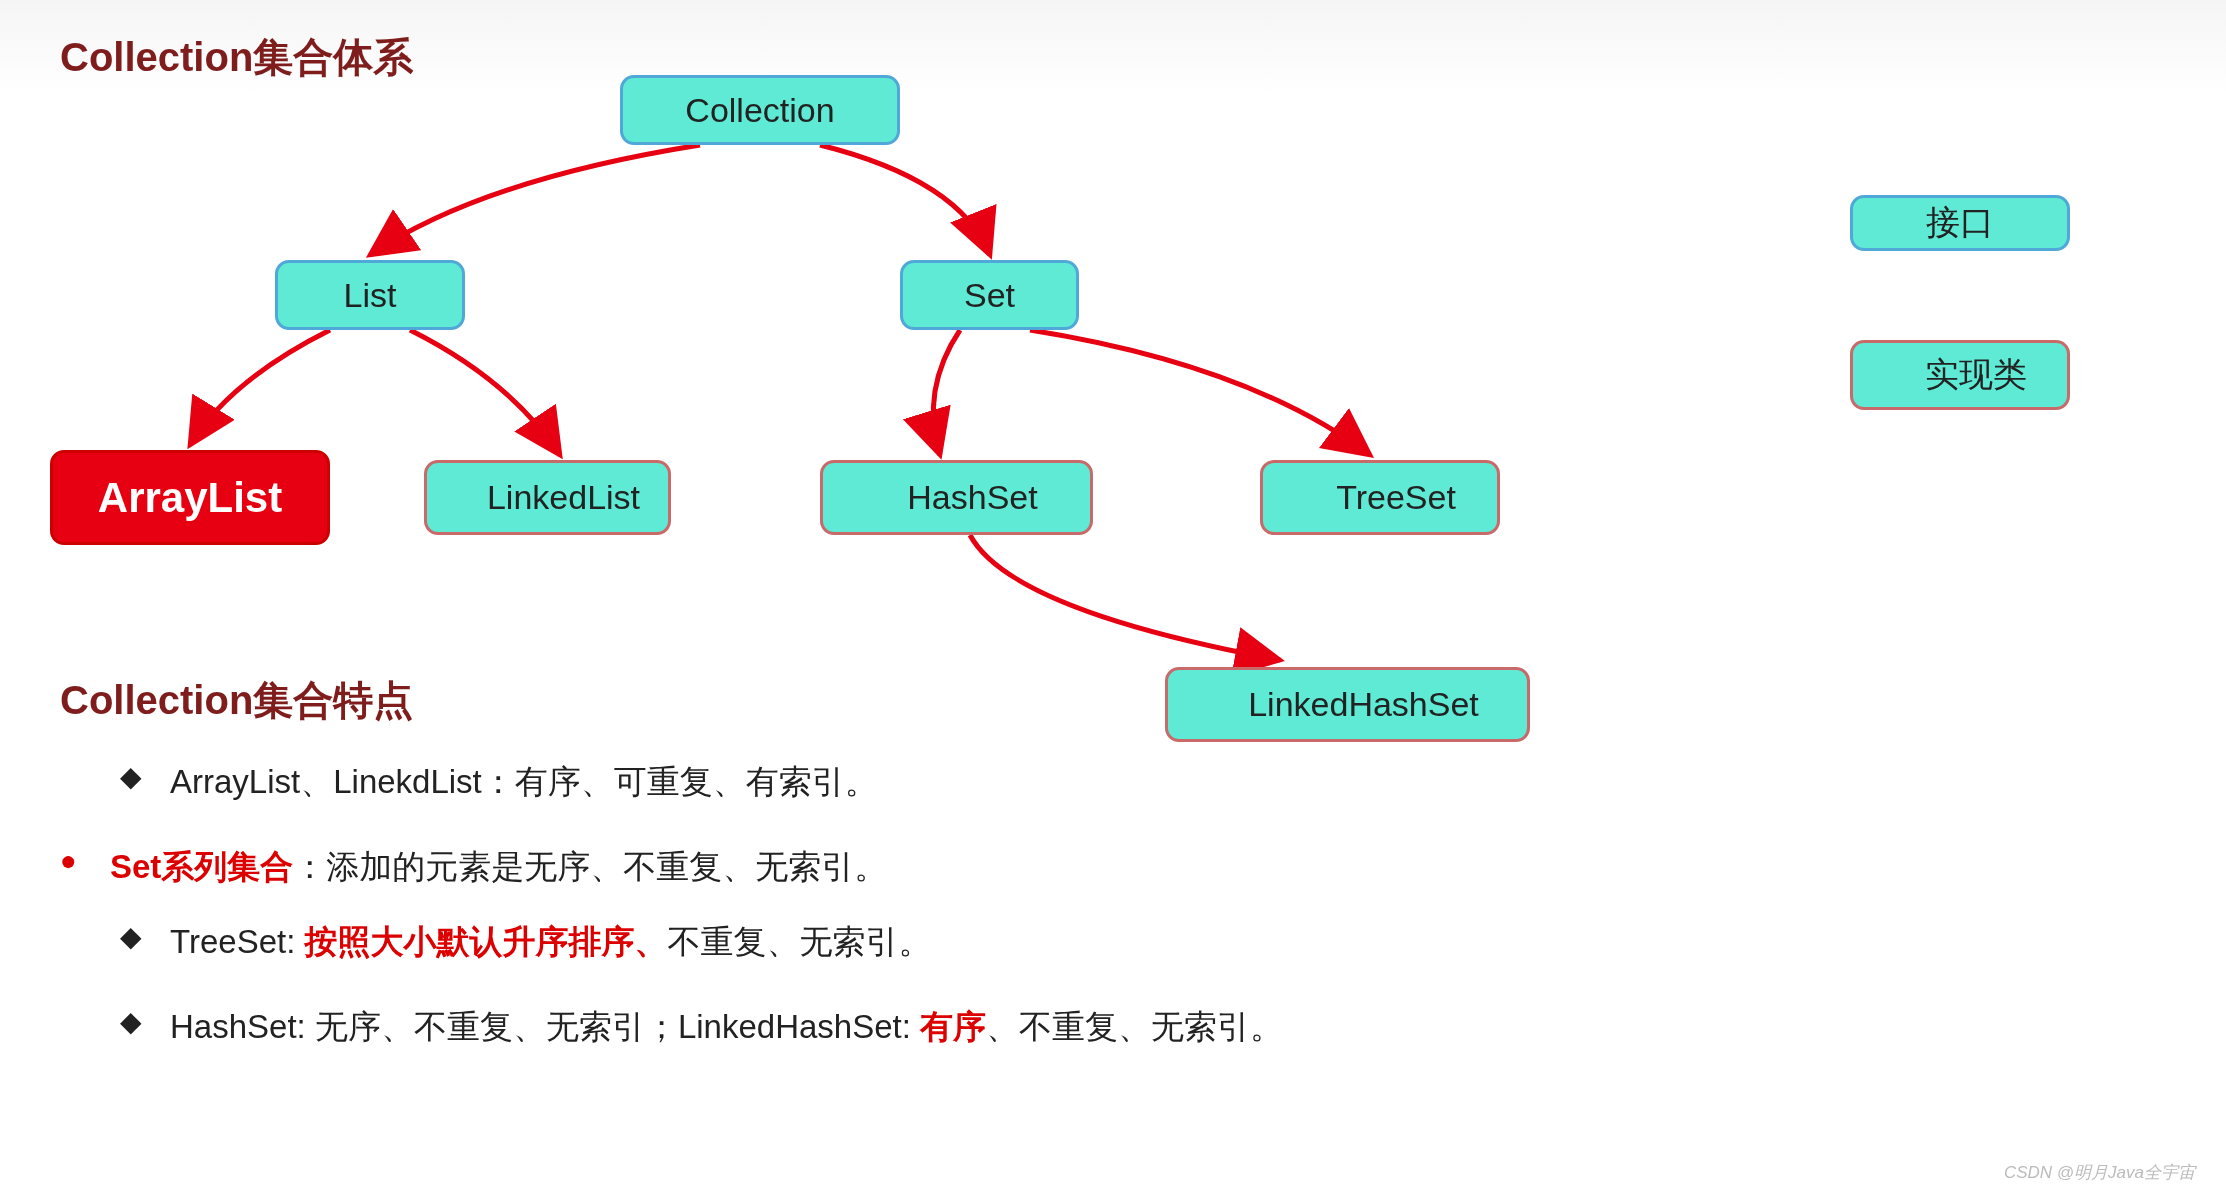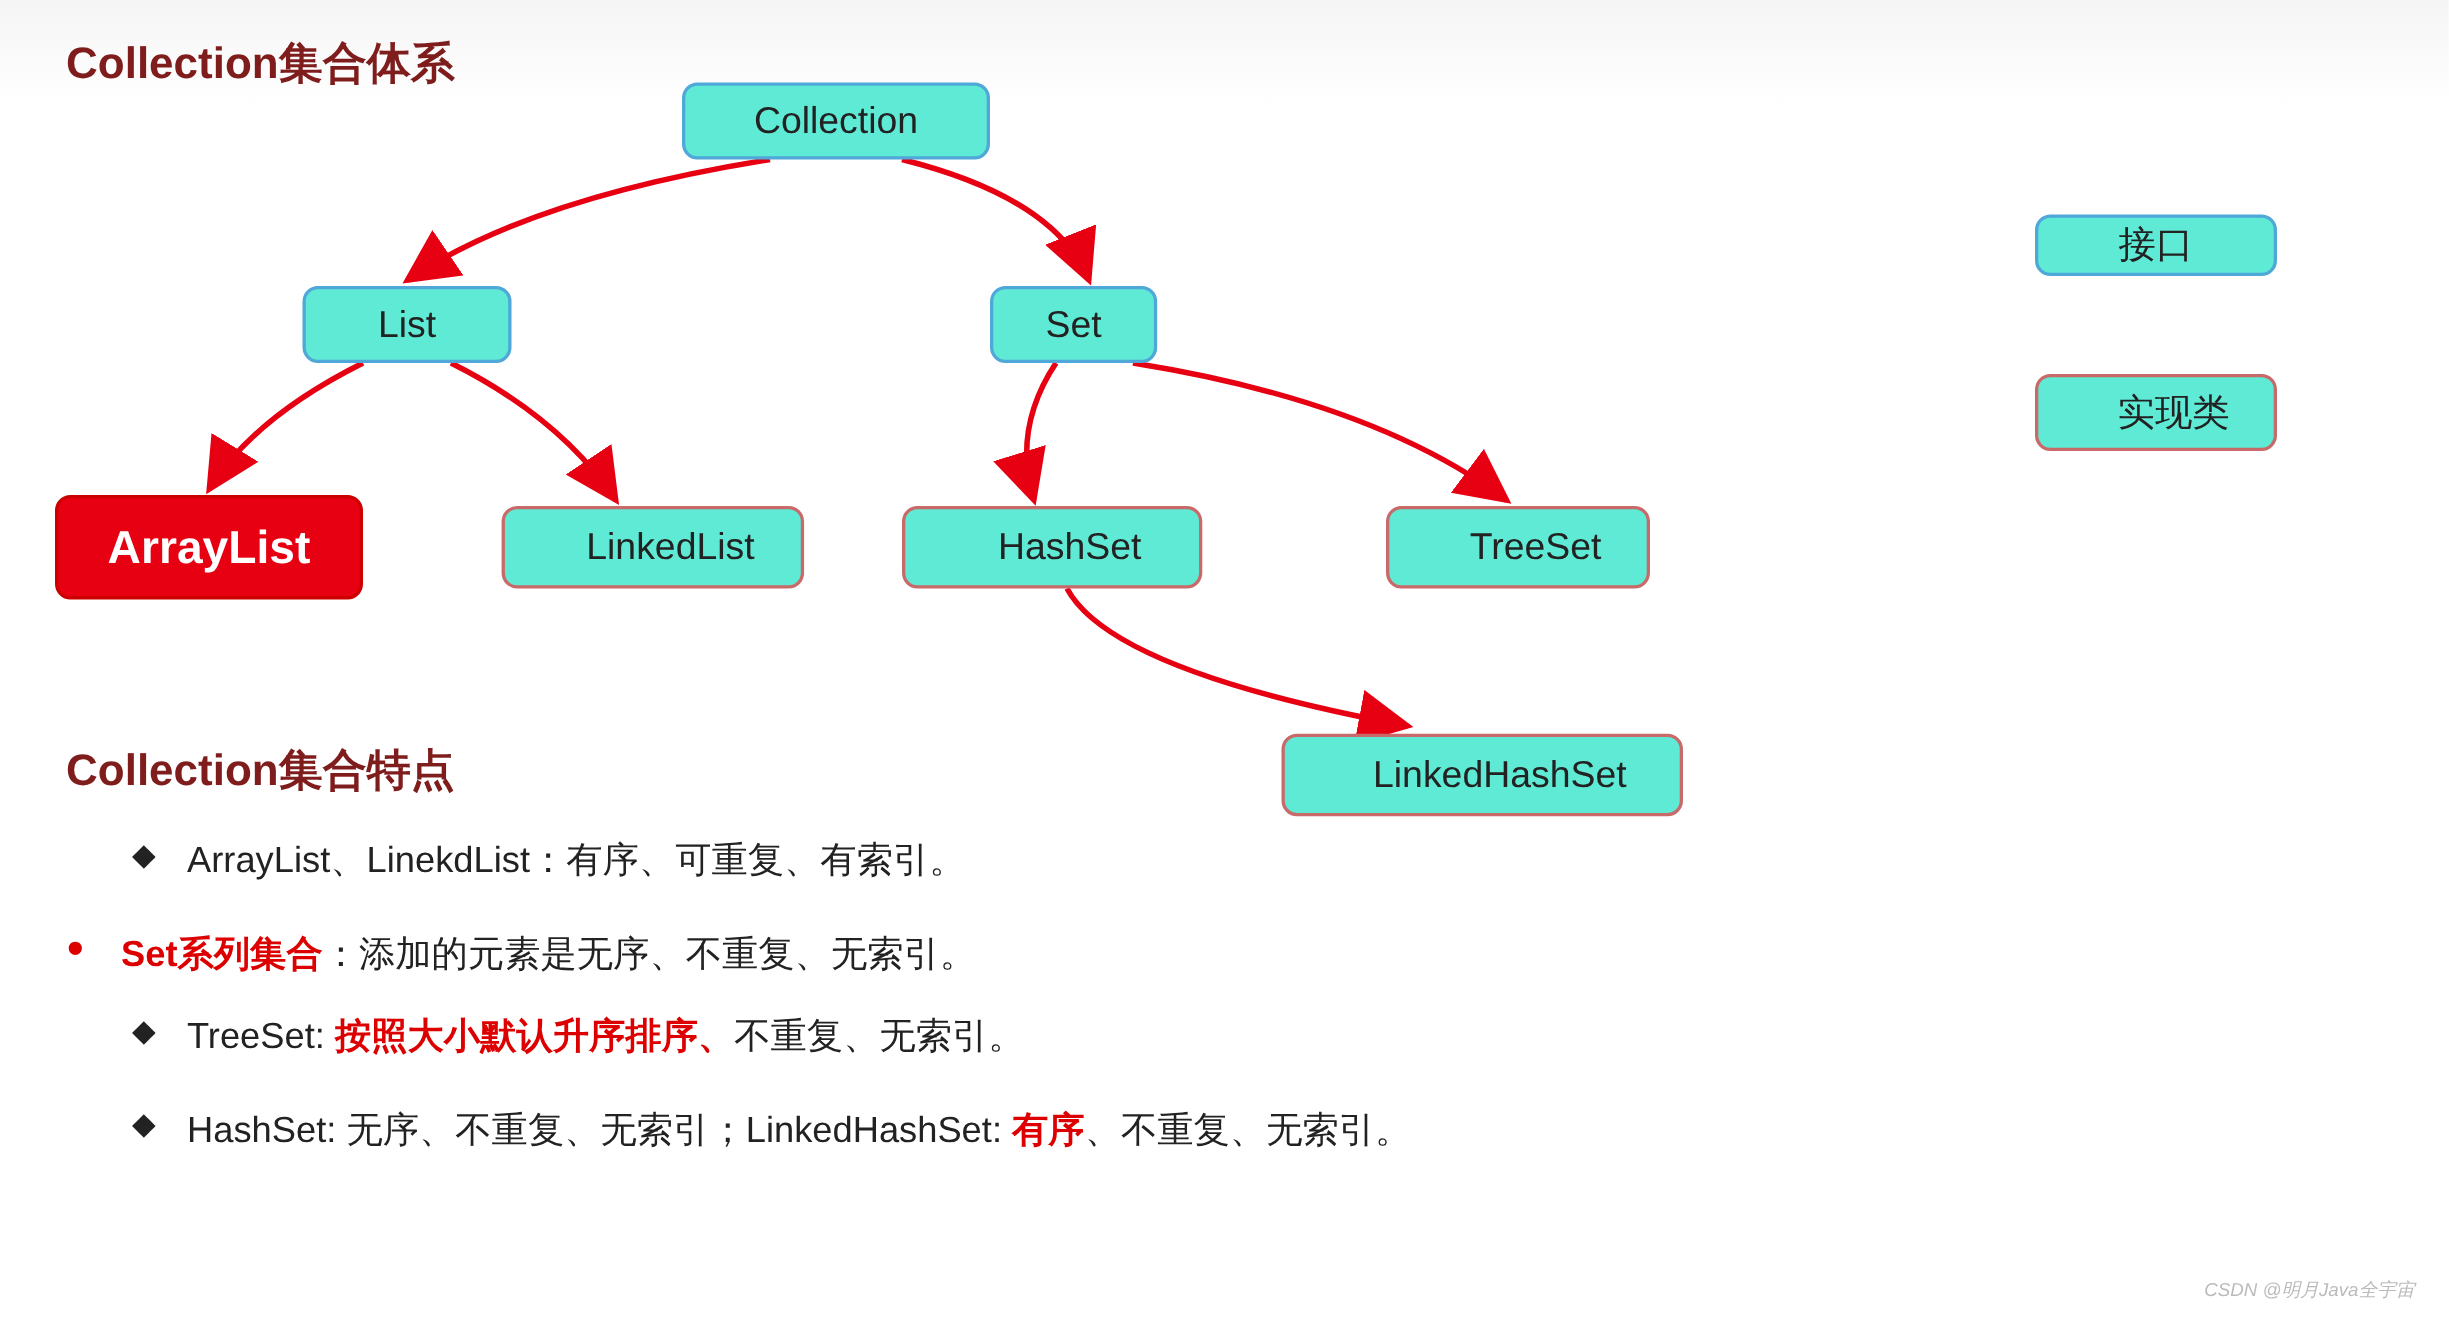--- a/index.html
+++ b/index.html
@@ -47,23 +47,23 @@
     }
     .node-highlight {
       background: #e60012;
       border-color: #c00;
       color: #fff;
       font-weight: bold;
       font-size: 42px;
     }
     .node-collection { top: 75px; left: 620px; width: 280px; height: 70px; }
     .node-list { top: 260px; left: 275px; width: 190px; height: 70px; }
-    .node-set { top: 260px; left: 900px; width: 152px; height: 70px; }
+    .node-set { top: 260px; left: 900px; width: 179px; height: 70px; }
     .node-arraylist { top: 450px; left: 50px; width: 280px; height: 95px; }
-    .node-linkedlist { top: 460px; left: 456px; width: 275px; height: 75px; }
+    .node-linkedlist { top: 460px; left: 424px; width: 247px; height: 75px; }
     .node-hashset { top: 460px; left: 820px; width: 273px; height: 75px; }
     .node-treeset { top: 460px; left: 1260px; width: 240px; height: 75px; }
     .node-linkedhashset { top: 667px; left: 1165px; width: 365px; height: 75px; }
     .legend-interface { top: 195px; left: 1850px; width: 220px; height: 56px; }
     .legend-impl { top: 340px; left: 1850px; width: 220px; height: 70px; }
     
     .bullet-list {
       position: absolute;
       list-style: none;
     }

